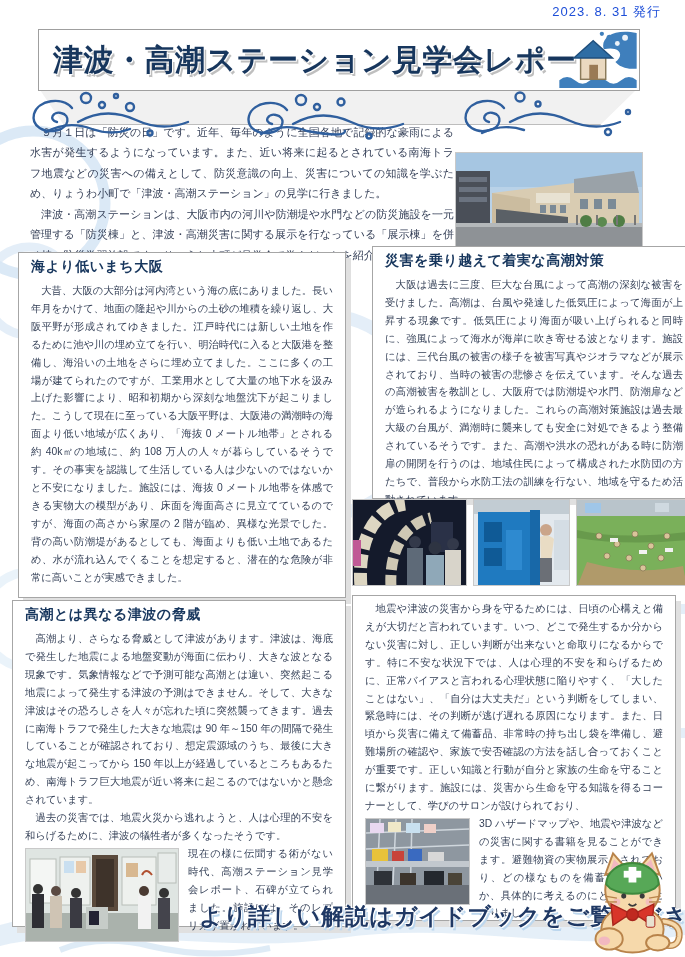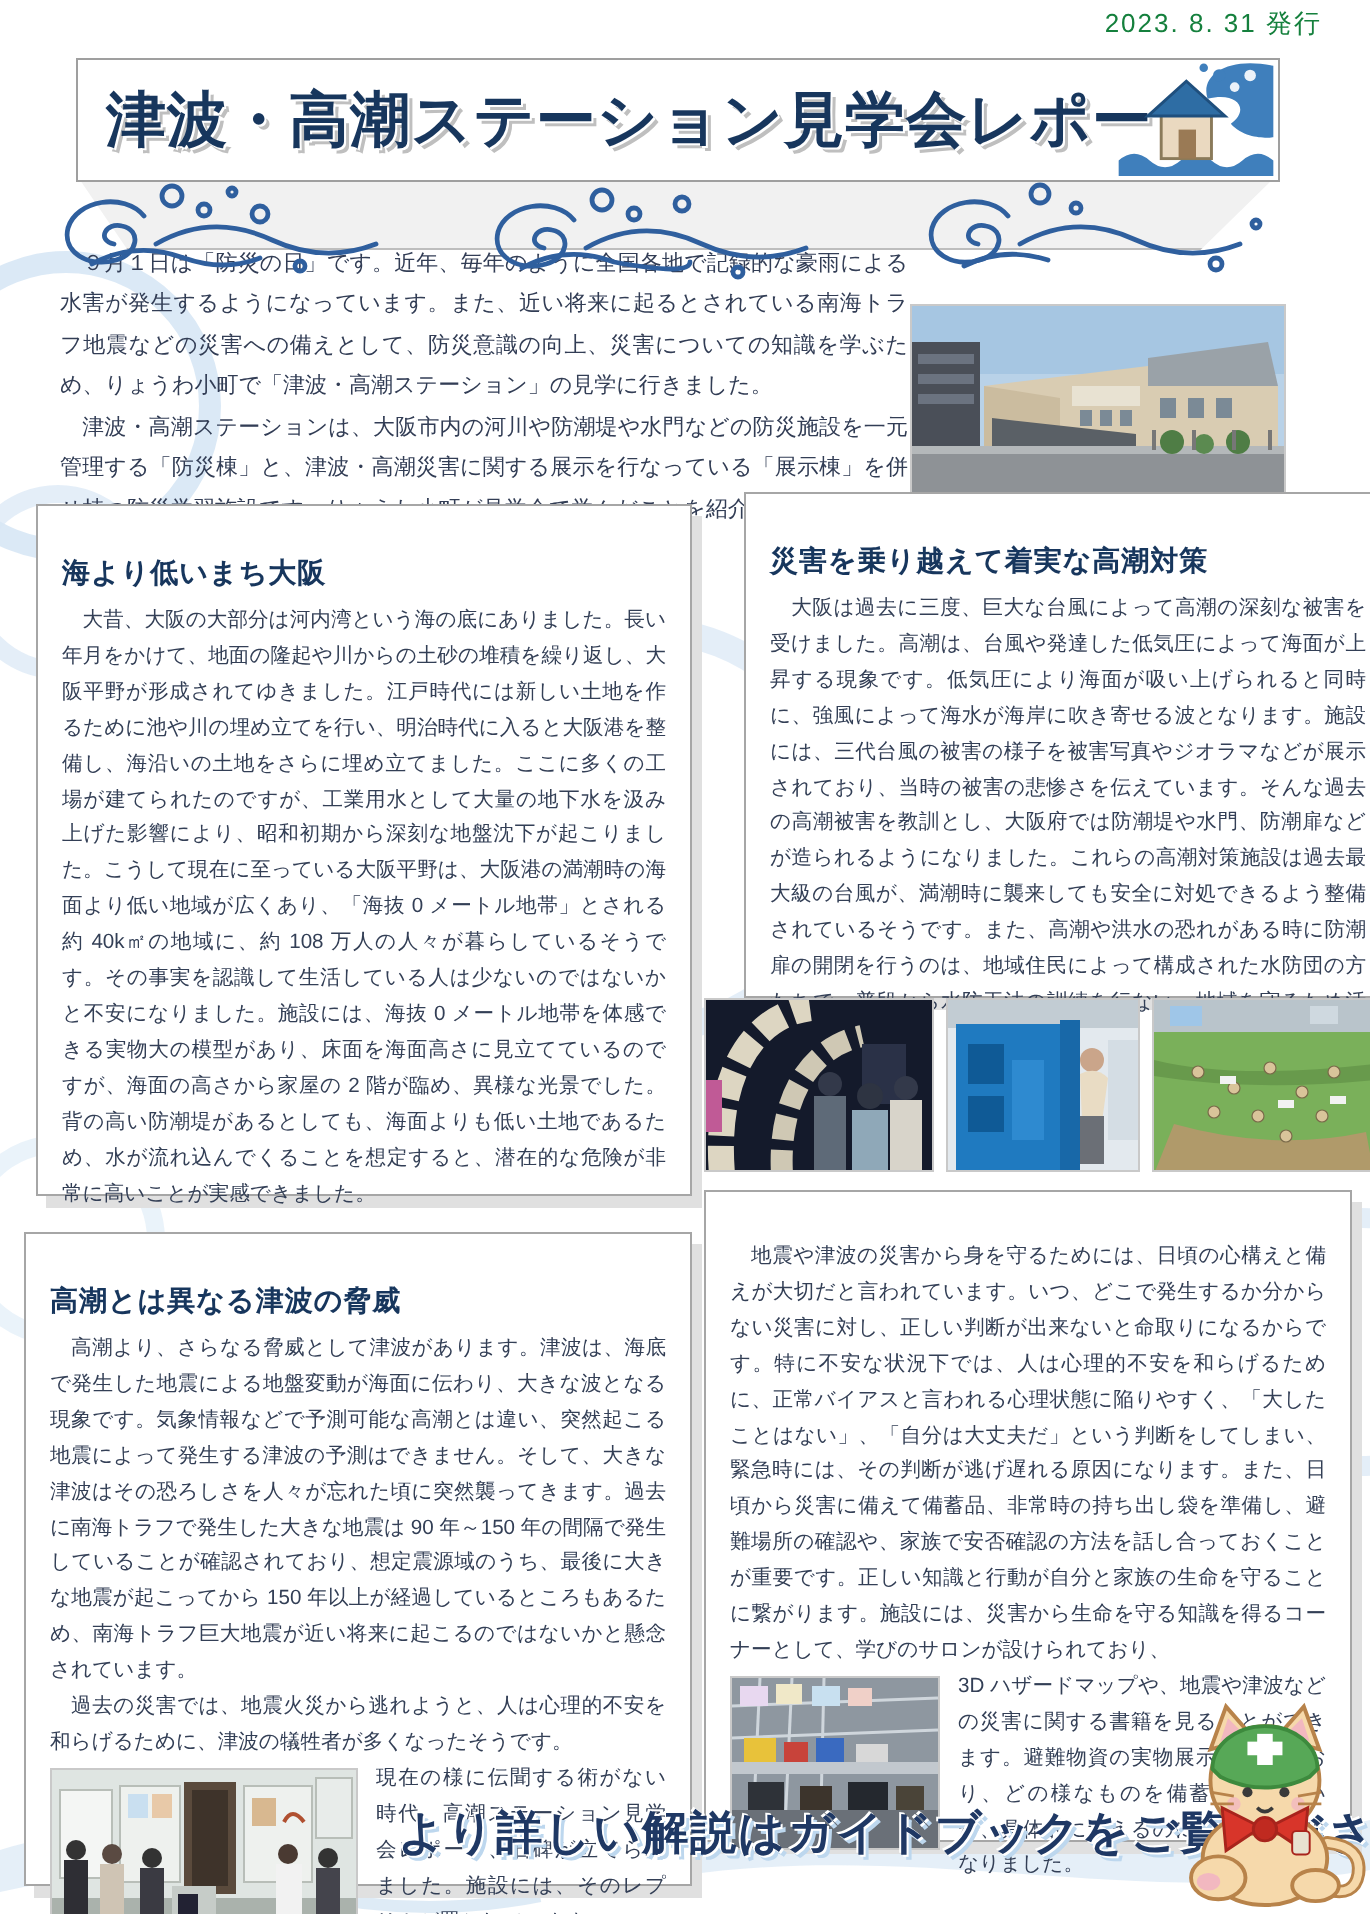--- a/index.html
+++ b/index.html
@@ -11,21 +11,21 @@
     position:relative;
     width:685px;height:957px;
     margin:0 auto;
     background:#ffffff;
     overflow:hidden;
   }
   .deco{position:absolute;pointer-events:none;z-index:0;}
 
   .date{
     position:absolute;top:3px;right:24px;
-    font-size:13px;color:#15803d;letter-spacing:1px;z-index:3;
+    font-size:13px;color:#1d4ed8;letter-spacing:1px;z-index:3;
   }
 
   
   .banner{
     position:absolute;left:38px;top:29px;width:600px;height:60px;
     background:#ffffff;border:1.5px solid #9f9f9f;
     display:flex;align-items:center;z-index:3;
   }
   .banner-title{
     flex:1;padding-left:14px;
@@ -50,37 +50,37 @@
   .intro-text p{margin:0;}
   .photo{border:1px solid #c9c9c9;background:#ddd;overflow:hidden;}
   .photo svg{display:block;}
   .building-photo{position:absolute;left:455px;top:152px;width:186px;height:93px;z-index:2;}
 
   
   .panel{
     position:absolute;background:#ffffff;
     border:1.4px solid #a6a6a6;
     box-shadow:5px 6px 0 #e0e0e0;
-    padding:24px 12px 6px 12px;
+    padding:4px 12px 6px 12px;
     box-sizing:border-box;z-index:2;
   }
   .panel h2{
     margin:1px 0 6px 0;
     font-size:14px;color:#17365d;letter-spacing:0.5px;
   }
   .panel p{
     margin:0;font-size:10.3px;line-height:1.74;
     color:#333f56;text-align:justify;
   }
   .panel .wrap{overflow:hidden;}
   .float-photo{float:left;margin:3px 9px 2px 0;}
 
   #box1{left:18px;top:252px;width:328px;height:346px;}
   #box2{left:372px;top:246px;width:324px;height:253px;}
-  #box3{left:12px;top:616px;width:334px;height:327px;}
+  #box3{left:12px;top:600px;width:334px;height:327px;}
   #box4{left:352px;top:595px;width:324px;height:326px;}
 
   
   .photo-strip{position:absolute;left:352px;top:499px;height:87px;z-index:2;display:flex;gap:6px;}
 
   
   .footer-caption{
     position:absolute;left:199px;top:901px;z-index:5;
     font-size:23px;font-weight:bold;color:#1f3864;letter-spacing:1px;
     white-space:nowrap;

